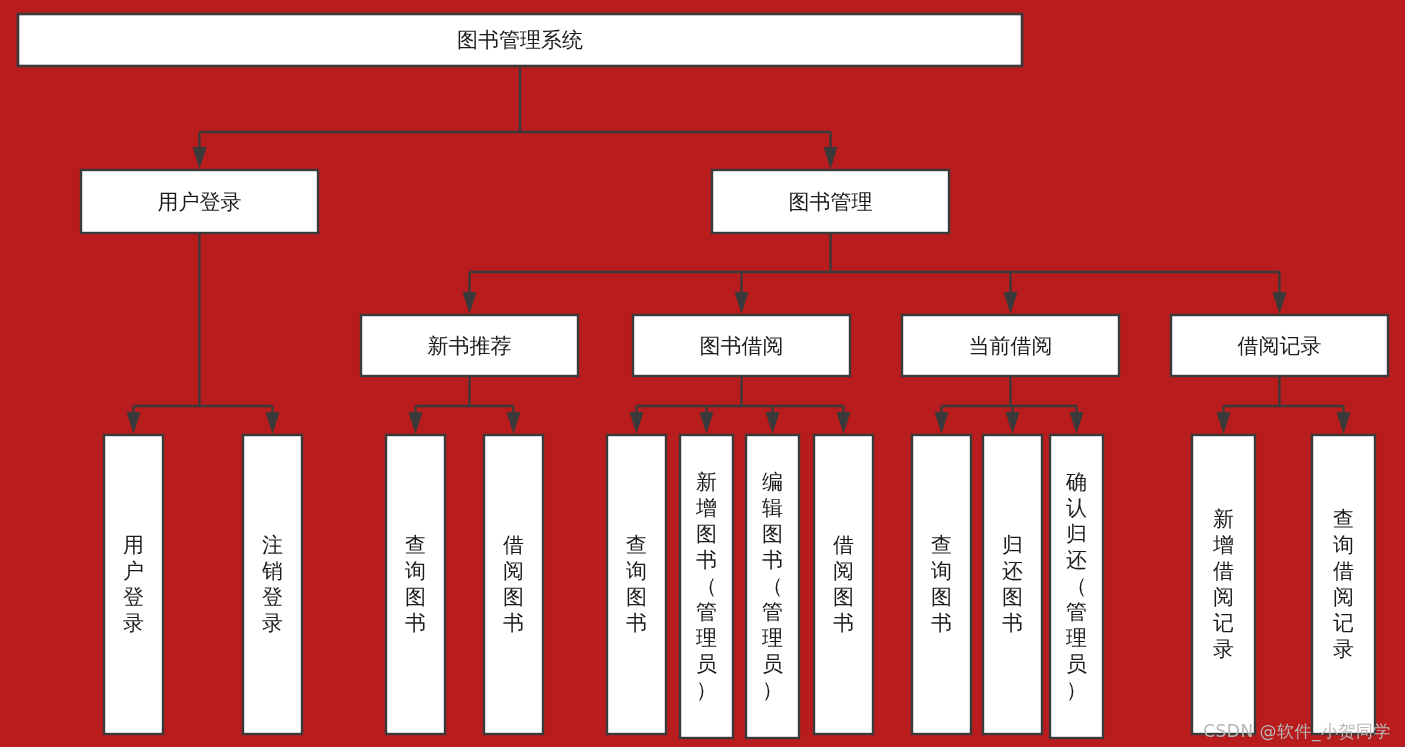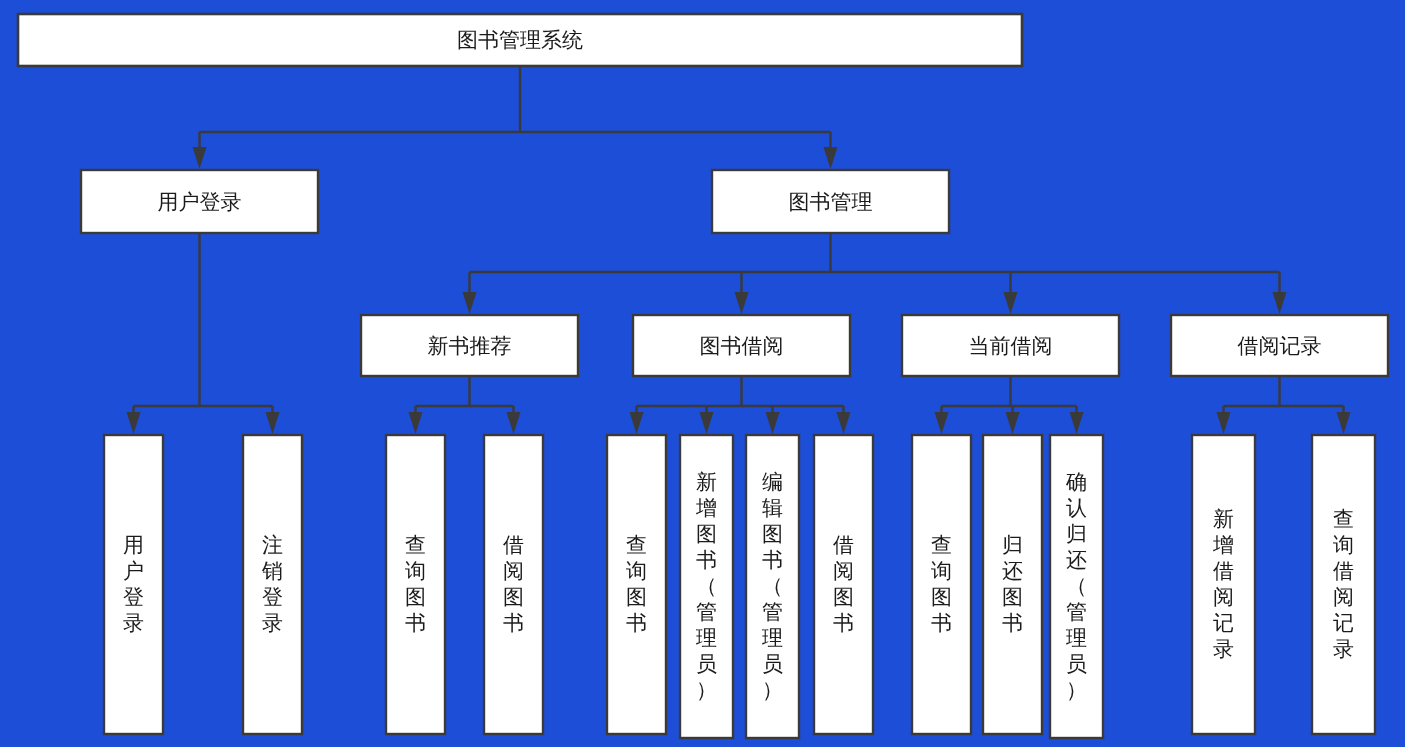--- a/index.html
+++ b/index.html
@@ -10,21 +10,21 @@
   body {
     width: 1405px;
     height: 747px;
     font-family: "DejaVu Sans", "Liberation Sans", sans-serif;
     overflow: hidden;
   }
   #diagram-root {
     position: relative;
     width: 1405px;
     height: 747px;
-    background: #1d4ed8;
+    background: #b91c1c;
   }
   svg.diagram {
     position: absolute;
     top: 0;
     left: 0;
     width: 1405px;
     height: 747px;
   }
   .node-box {
     fill: #ffffff;
@@ -255,13 +255,14 @@
           <rect x="1312" y="435" width="63" height="299" class="node-box"></rect>
           <text x="1343.5" y="519.5" class="node-label-h">查</text>
           <text x="1343.5" y="545.5" class="node-label-h">询</text>
           <text x="1343.5" y="571.5" class="node-label-h">借</text>
           <text x="1343.5" y="597.5" class="node-label-h">阅</text>
           <text x="1343.5" y="623.5" class="node-label-h">记</text>
           <text x="1343.5" y="649.5" class="node-label-h">录</text>
         </g>
       </g>
   </svg>
+  <div class="watermark">CSDN @软件_小贺同学</div>
 </div>
 
 </body></html>

